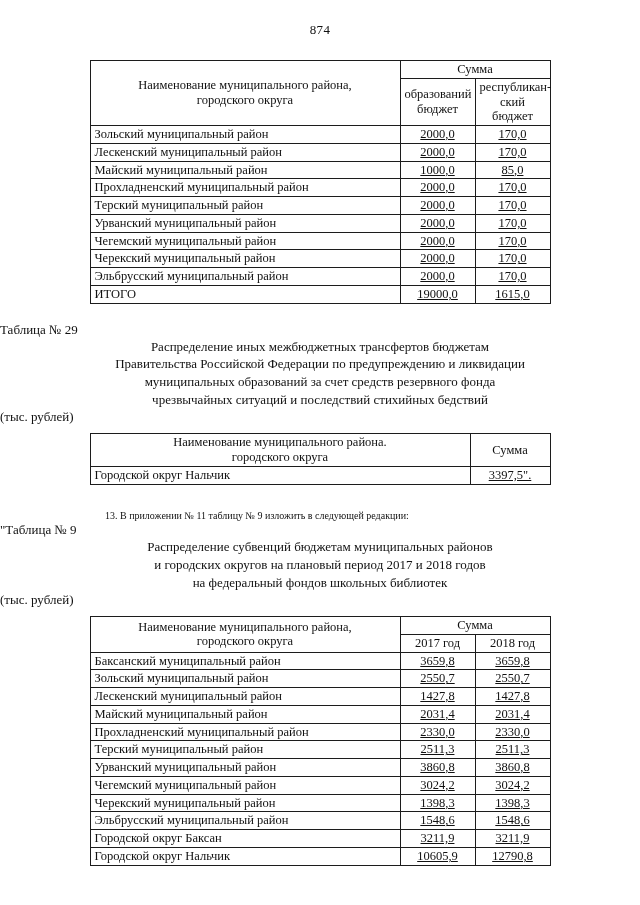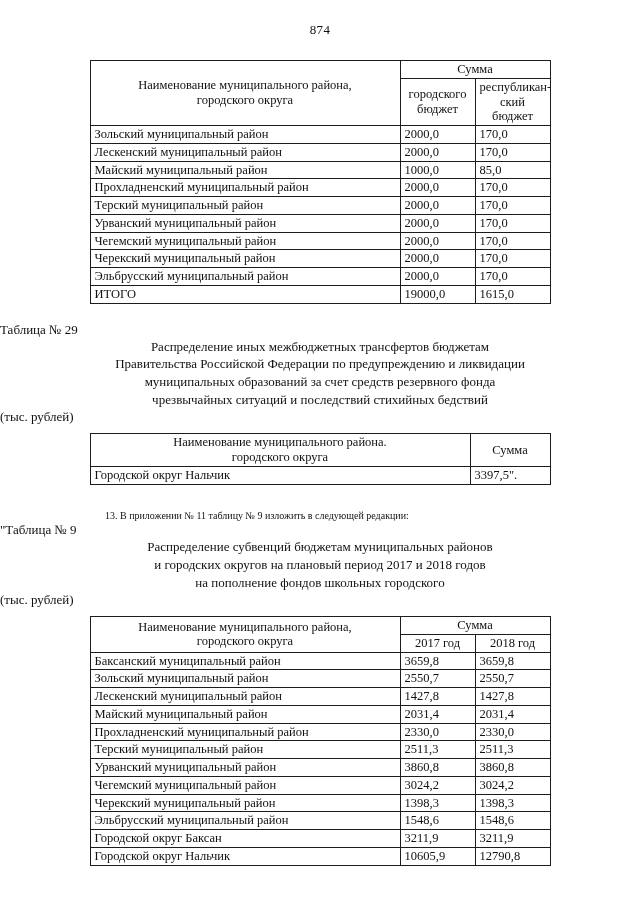--- a/index.html
+++ b/index.html
@@ -37,21 +37,21 @@
     font-size: 12.5px;
   }
   table.doc-table td, table.doc-table th {
     border: 1px solid #1c1c1c;
     padding: 1px 4px;
     font-weight: normal;
     line-height: 1.18;
     vertical-align: middle;
   }
   .c-name   { text-align: left; }
-  .c-num    { text-align: left; }
+  .c-num    { text-align: center; text-decoration: underline; }
   .hd       { text-align: center; }
 
   
   #table-sum-28 { width: 460px; }
   #table-sum-28 .col-name { width: 310px; }
   #table-sum-28 .col-fed  { width: 75px; }
   #table-sum-28 .col-rep  { width: 75px; }
 
   .t1-wrap { margin-top: 22px; }
 
@@ -110,21 +110,21 @@
       <tbody id="t28-head">
         <tr>
           <td class="hd two-line" rowspan="2">
             <div>Наименование муниципального района,</div>
             <div>городского округа</div>
           </td>
           <td class="hd" colspan="2">Сумма</td>
         </tr>
         <tr>
           <td class="hd two-line">
-            <div>городского</div>
+            <div>образований</div>
             <div>бюджет</div>
           </td>
           <td class="hd two-line">
             <div>республикан-</div>
             <div>ский бюджет</div>
           </td>
         </tr>
       </tbody>
       <tbody id="t28-body">
           <tr>
@@ -214,21 +214,21 @@
         </tbody>
     </table>
   </div>
 
   <div class="sect-13">
     <div class="para-indent">13. В приложении № 11 таблицу № 9 изложить в следующей редакции:</div>
     <div class="right-label">"Таблица № 9</div>
     <div class="block-center">
       <div>Распределение субвенций бюджетам муниципальных районов</div>
       <div>и городских округов на плановый период 2017 и 2018 годов</div>
-      <div>на пополнение фондов школьных городского</div>
+      <div>на федеральный фондов школьных библиотек</div>
     </div>
     <div class="right-label-2">(тыс. рублей)</div>
   </div>
 
   <div class="t3-wrap">
     <table class="doc-table" id="table-sum-9">
       <colgroup>
         <col class="col-name3">
           <col class="col-y1">
           <col class="col-y2">

